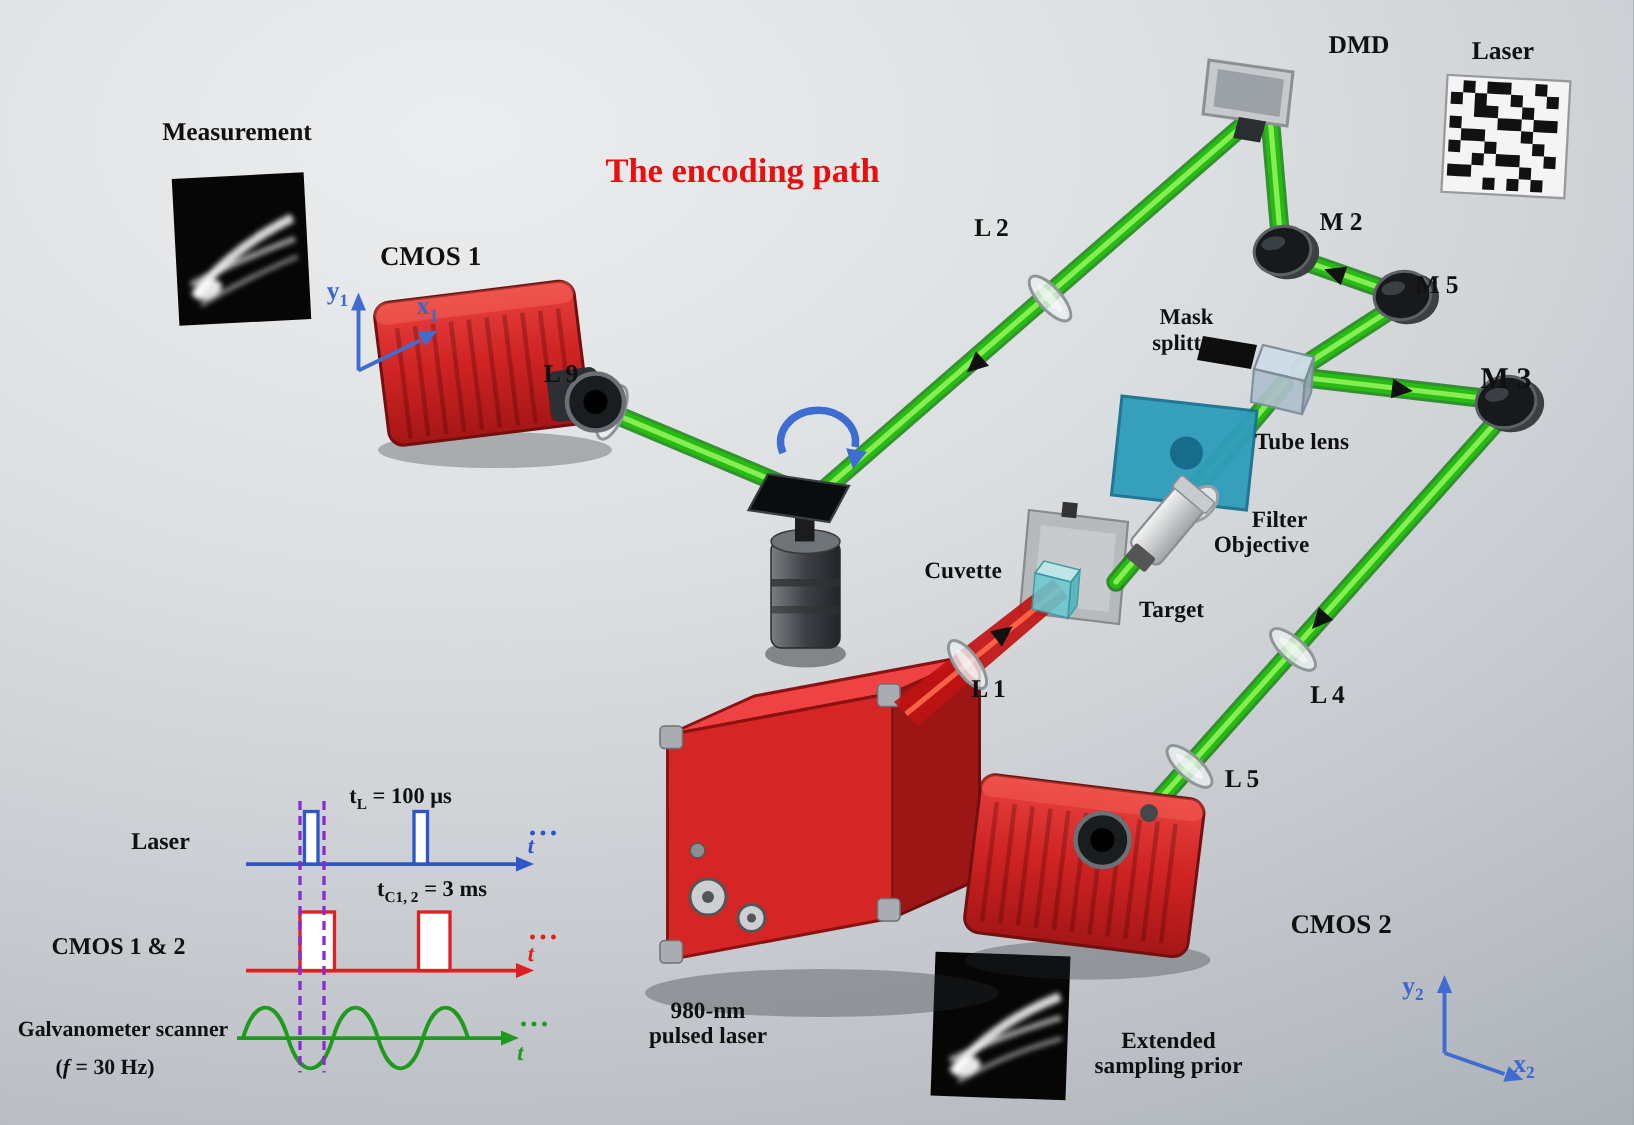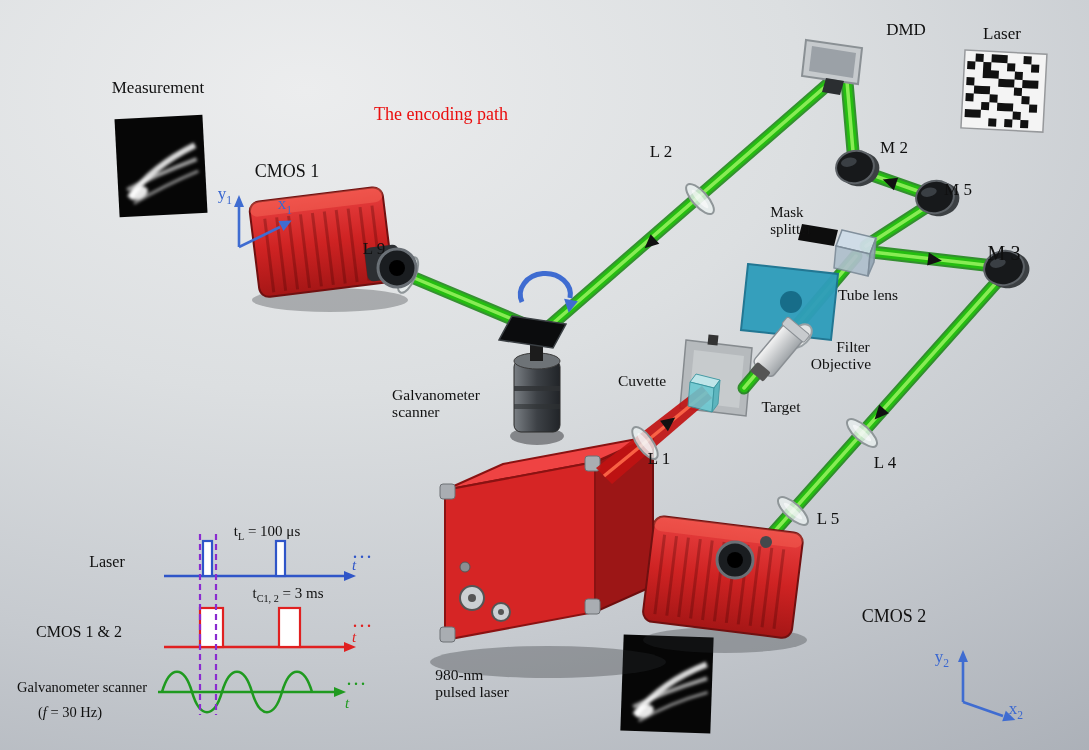--- a/index.html
+++ b/index.html
@@ -1,21 +1,21 @@
 <!DOCTYPE html>
 <html><head>
 <meta charset="utf-8">
 <style>
   html,body{margin:0;padding:0;background:#9ea3aa;}
   #scene{position:relative;width:1089px;height:750px;overflow:hidden;
     background:radial-gradient(130% 115% at 28% 12%, #ecedee 0%, #dcdfe1 35%, #c6cacf 65%, #a7acb4 100%);
     font-family:"Liberation Serif", serif;}
   #scene svg{position:absolute;left:0;top:0;}
-  .lbl{position:absolute;transform:translate(-50%,-50%);font-weight:normal;color:#101010;
-       white-space:nowrap;line-height:1.12;}
+  .lbl{position:absolute;transform:translate(-50%,-50%);font-weight:bold;color:#101010;
+       white-space:nowrap;text-align:center;line-height:1.12;}
   .red{color:#ea0e0e;}
   .blue{color:#3a67d0;}
   .it{font-style:italic;}
   sub{font-size:68%;}
   .bA{stroke:#0b7d05;stroke-width:13;opacity:.8;stroke-linecap:round;fill:none}
   .bB{stroke:#25bd11;stroke-width:9;stroke-linecap:round;fill:none}
   .bC{stroke:#93f15c;stroke-width:3.5;opacity:.9;stroke-linecap:round;fill:none}
 </style>
 </head>
 <body>
@@ -256,48 +256,48 @@
     <line x1="963" y1="702" x2="963" y2="661" stroke="#3f6cd1" stroke-width="2.6"></line>
     <polygon points="958,662 963,650 968,662" fill="#3f6cd1"></polygon>
     <line x1="963" y1="702" x2="1003" y2="716" stroke="#3f6cd1" stroke-width="2.6"></line>
     <polygon points="0,-5.5 12,0 0,5.5" transform="translate(1004,716) rotate(19)" fill="#3f6cd1"></polygon>
   </g>
 </svg>
 
 <div class="lbl" style="left:158px;top:88px;font-size:17px">Measurement</div>
 <div class="lbl" style="left:906px;top:30px;font-size:17px">DMD</div>
 <div class="lbl" style="left:1002px;top:34px;font-size:17px">Laser</div>
-<div class="lbl red" style="left:441px;top:114px;font-size:18px">The encoding path</div>
+<div class="lbl red" style="left:495px;top:114px;font-size:23px">The encoding path</div>
 <div class="lbl" style="left:287px;top:171px;font-size:18px">CMOS 1</div>
 <div class="lbl" style="left:661px;top:152px;font-size:17px">L 2</div>
 <div class="lbl" style="left:894px;top:148px;font-size:17px">M 2</div>
 <div class="lbl" style="left:958px;top:190px;font-size:17px">M 5</div>
 <div class="lbl" style="left:791px;top:221px;font-size:15px">
   <div>Mask</div>
   <div>splitter</div>
 </div>
 <div class="lbl" style="left:374px;top:249px;font-size:17px">L 9</div>
 <div class="lbl" style="left:1004px;top:253px;font-size:20px">M 3</div>
 <div class="lbl" style="left:868px;top:295px;font-size:15.5px">Tube lens</div>
 <div class="lbl" style="left:853px;top:347px;font-size:15.5px">Filter</div>
 <div class="lbl" style="left:841px;top:364px;font-size:15.5px">Objective</div>
 <div class="lbl" style="left:642px;top:381px;font-size:15.5px">Cuvette</div>
-<div class="lbl" style="left:436px;top:403px;font-size:15.5px">
-  <div>Galvanometer</div>
-  <div>scanner</div>
-</div>
 <div class="lbl" style="left:781px;top:407px;font-size:15.5px">Target</div>
 <div class="lbl" style="left:659px;top:459px;font-size:17px">L 1</div>
 <div class="lbl" style="left:885px;top:463px;font-size:17px">L 4</div>
 <div class="lbl" style="left:828px;top:519px;font-size:17px">L 5</div>
 <div class="lbl" style="left:894px;top:616px;font-size:18px">CMOS 2</div>
 <div class="lbl" style="left:472px;top:683px;font-size:15.5px">
   <div>980-nm</div>
   <div>pulsed laser</div>
 </div>
+<div class="lbl" style="left:779px;top:703px;font-size:15.5px">
+  <div>Extended</div>
+  <div>sampling prior</div>
+</div>
 
 <div class="lbl" style="left:267px;top:533px;font-size:15px">
   <span>t</span><sub>L</sub><span> = 100 μs</span>
 </div>
 <div class="lbl" style="left:107px;top:562px;font-size:16px">Laser</div>
 <div class="lbl" style="left:288px;top:595px;font-size:15px">
   <span>t</span><sub>C1, 2</sub><span> = 3 ms</span>
 </div>
 <div class="lbl" style="left:79px;top:632px;font-size:16px">CMOS 1 &amp; 2</div>
 <div class="lbl" style="left:82px;top:687px;font-size:14.5px">Galvanometer scanner</div>

